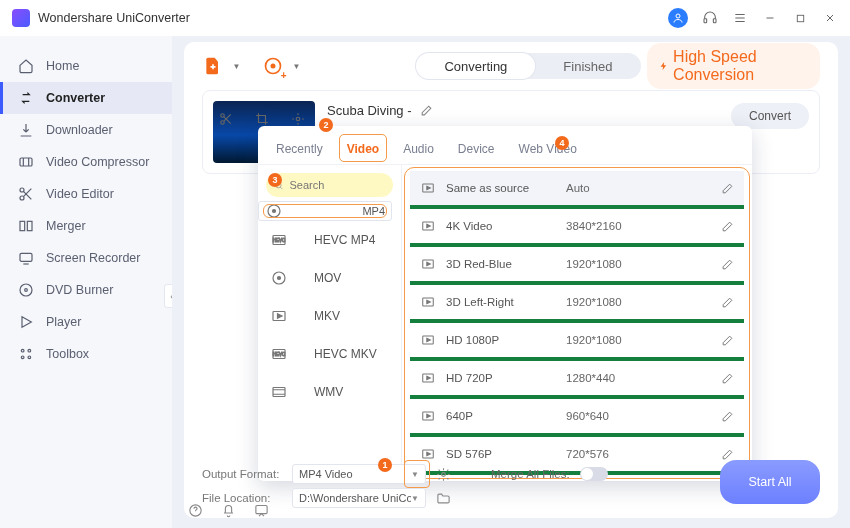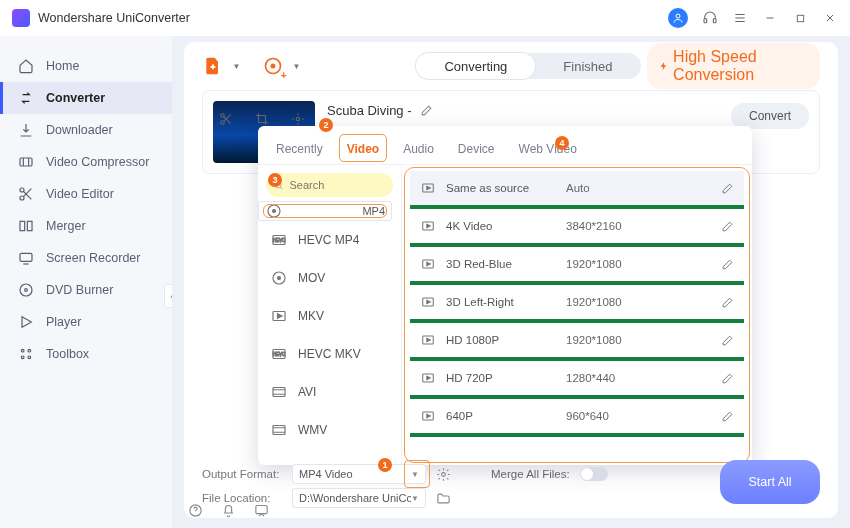--- a/index.html
+++ b/index.html
@@ -35,21 +35,21 @@
 .convert-btn{ background:#eef0f7; color:#555; border-radius:16px; padding:6px 18px; font-size:12px;}
 .pop{ position:absolute; left:74px; top:84px; width:494px; background:#fff; border-radius:6px; box-shadow:0 6px 22px rgba(30,40,80,.18); display:flex; flex-direction:column;}
 .pop-tabs{ display:flex; gap:20px; padding:10px 16px 0 16px; border-bottom:1px solid #f0f1f6;}
 .ptab{ font-size:12px; color:#7a7f90; padding:6px 2px 8px 2px; cursor:pointer; position:relative;}
 .ptab.active{ color:#f36a1d; font-weight:600;}
 .ptab.active::after{content:"";position:absolute;left:-6px;right:-6px;top:-2px;bottom:2px;border:1.5px solid #f59a4a;border-radius:5px;}
 .pop-body{ display:flex; min-height:300px; max-height:340px;}
 .pop-left{ width:144px; border-right:1px solid #f0f1f6; display:flex; flex-direction:column; overflow:hidden;}
 .search{ margin:8px 8px 4px 8px; height:24px; background:#fef9c3; border-radius:12px; display:flex; align-items:center; padding:0 8px; gap:6px;}
 .search input{ border:0; background:transparent; outline:0; font-size:11px; width:100%; color:#666;}
-.fmt{ display:flex; align-items:center; gap:10px; padding:10px 12px; font-size:12px; color:#555; cursor:pointer;}
+.fmt{ display:flex; align-items:center; gap:26px; padding:10px 12px; font-size:12px; color:#555; cursor:pointer;}
 .fmt.sel{ position:relative;}
 .fmt.sel::after{content:"";position:absolute;left:4px;right:4px;top:2px;bottom:2px;border:1.5px solid #f59a4a;border-radius:6px;}
 .fmt-ico{width:18px;height:18px;display:flex;align-items:center;justify-content:center;color:#777;}
 .pop-right{ flex:1; position:relative; padding:6px 8px;}
 .pop-right::before{content:"";position:absolute;left:2px;right:2px;top:2px;bottom:2px;border:1.5px solid #f59a4a;border-radius:10px;pointer-events:none;}
 .preset{ display:flex; align-items:center; padding:9px 10px; font-size:11.5px; color:#555; border-bottom:4px solid #15803d;}
 .preset:first-child{ background:#f3f4f9;}
 .preset .pi{width:16px;height:16px;margin-right:10px;color:#777;display:flex;align-items:center;justify-content:center;}
 .preset .nm{ width:120px;}
 .preset .rs{ width:90px; color:#666;}
@@ -319,29 +319,20 @@
                   </span>
                   <span>HEVC MKV</span>
                 </div>
                 <div class="fmt">
                   <span class="fmt-ico">
                     <svg width="18" height="18" viewBox="0 0 24 24" fill="none" stroke="currentColor" stroke-width="1.6">
                       <rect x="4" y="6" width="16" height="12" rx="1"></rect>
                       <path d="M4 9h16M4 15h16"></path>
                     </svg>
                   </span>
-                  <span>AVI</span>
-                </div>
-                <div class="fmt">
-                  <span class="fmt-ico">
-                    <svg width="18" height="18" viewBox="0 0 24 24" fill="none" stroke="currentColor" stroke-width="1.6">
-                      <rect x="4" y="6" width="16" height="12" rx="1"></rect>
-                      <path d="M4 9h16M4 15h16"></path>
-                    </svg>
-                  </span>
                   <span>WMV</span>
                 </div>
               </div>
           </div>
           <div class="pop-right" id="preset-list">
               <div class="preset">
                 <span class="pi">
                   <svg width="14" height="14" viewBox="0 0 24 24" fill="none" stroke="currentColor" stroke-width="1.8">
                     <rect x="3" y="5" width="18" height="14" rx="1"></rect>
                     <polygon points="10,9 16,12 10,15" fill="currentColor"></polygon>
@@ -432,20 +423,35 @@
               </div>
               <div class="preset">
                 <span class="pi">
                   <svg width="14" height="14" viewBox="0 0 24 24" fill="none" stroke="currentColor" stroke-width="1.8">
                     <rect x="3" y="5" width="18" height="14" rx="1"></rect>
                     <polygon points="10,9 16,12 10,15" fill="currentColor"></polygon>
                   </svg>
                 </span>
                 <span class="nm">640P</span>
                 <span class="rs">960*640</span>
+                <span class="ed">
+                  <svg width="13" height="13" viewBox="0 0 24 24" fill="none" stroke="currentColor" stroke-width="1.8">
+                    <path d="M4 20h4L20 8l-4-4L4 16v4z"></path>
+                  </svg>
+                </span>
+              </div>
+              <div class="preset">
+                <span class="pi">
+                  <svg width="14" height="14" viewBox="0 0 24 24" fill="none" stroke="currentColor" stroke-width="1.8">
+                    <rect x="3" y="5" width="18" height="14" rx="1"></rect>
+                    <polygon points="10,9 16,12 10,15" fill="currentColor"></polygon>
+                  </svg>
+                </span>
+                <span class="nm">SD 576P</span>
+                <span class="rs">720*576</span>
                 <span class="ed">
                   <svg width="13" height="13" viewBox="0 0 24 24" fill="none" stroke="currentColor" stroke-width="1.8">
                     <path d="M4 20h4L20 8l-4-4L4 16v4z"></path>
                   </svg>
                 </span>
               </div>
             </div>
         </div>
       </div>
 

